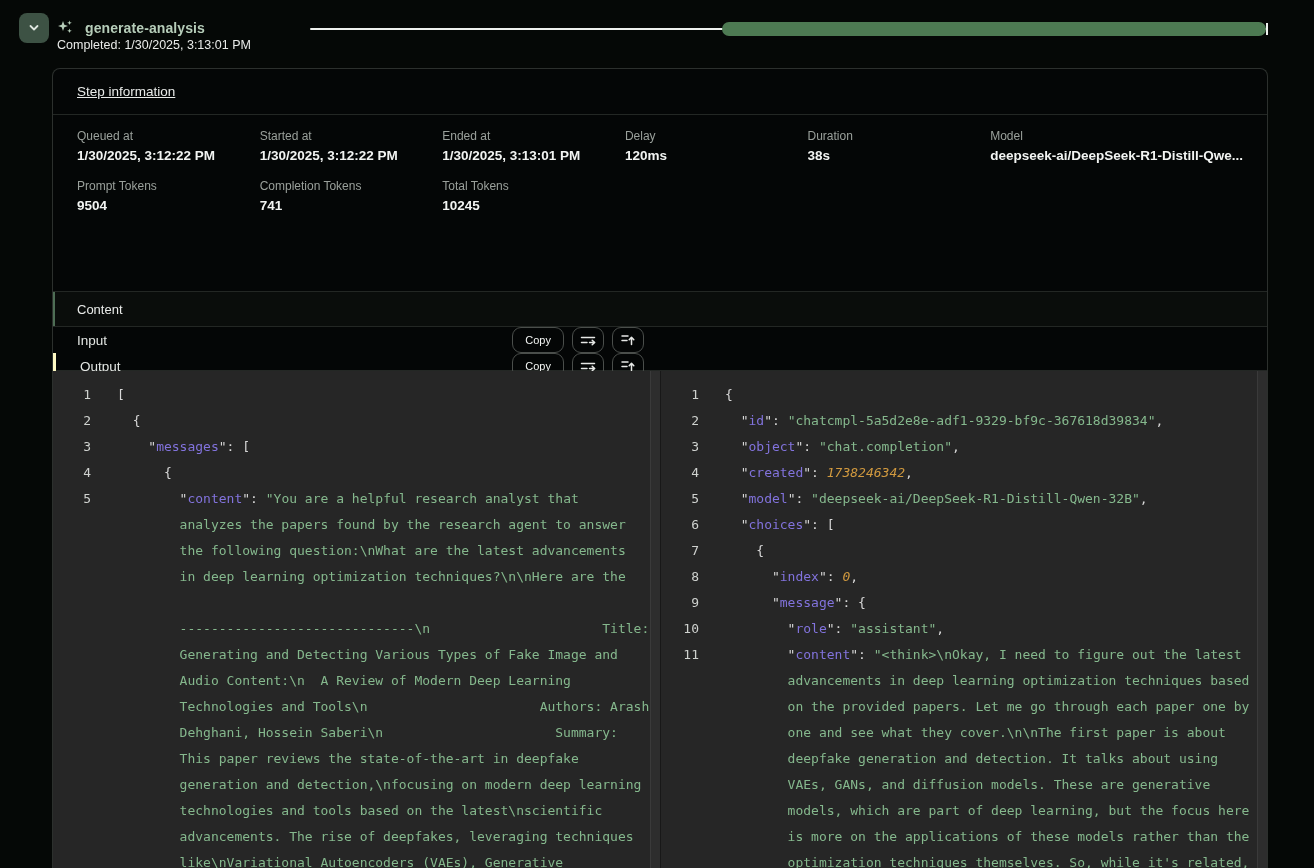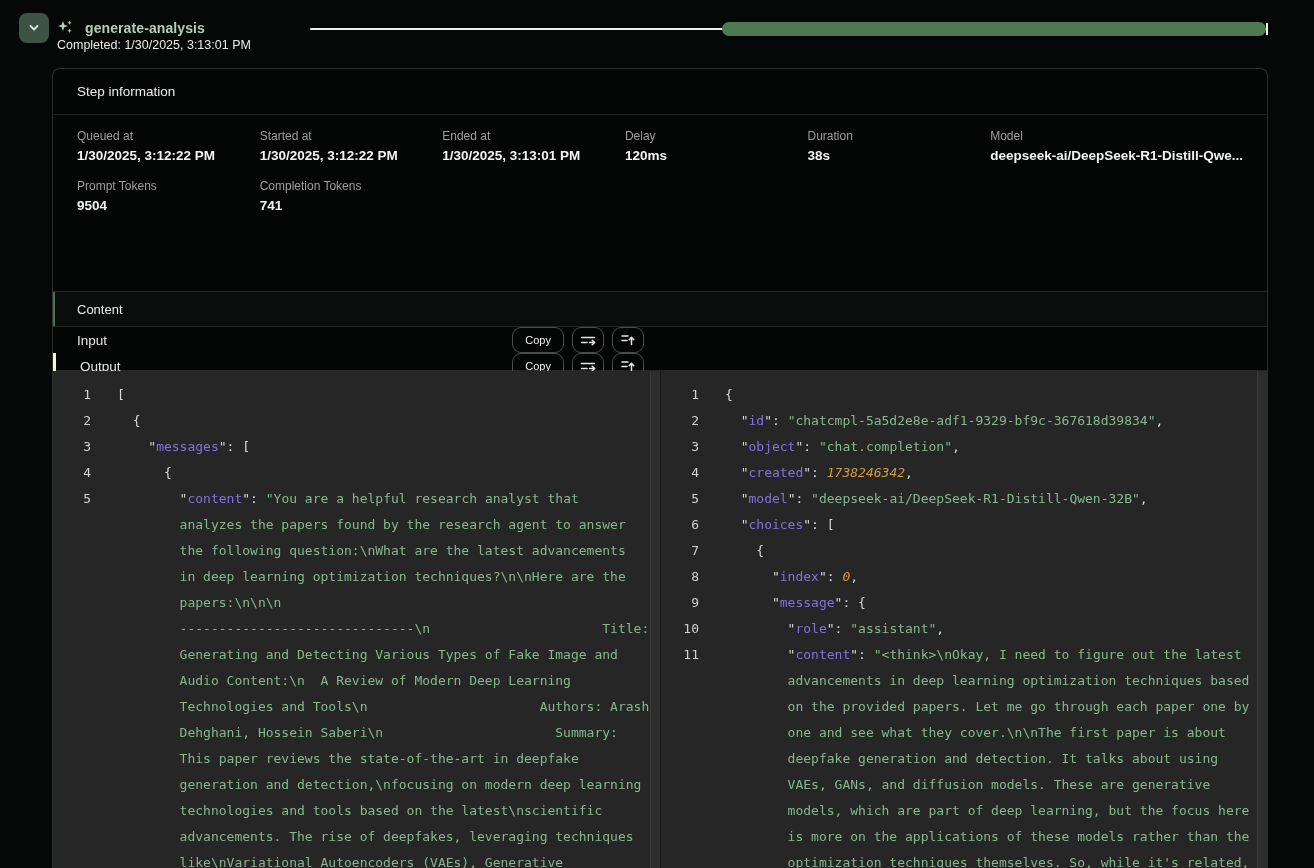--- a/index.html
+++ b/index.html
@@ -18,21 +18,21 @@
              background:#eef1ee; border-radius:1px; }
   .tl-bar  { position:absolute; left:722px; top:22px; width:544px; height:14px;
              background:#4d7a52; border-radius:7px; }
   .tl-tick { position:absolute; left:1266px; top:23px; width:2px; height:12px; background:#eef1ee; }
 
   
   .panel { position:absolute; left:52px; top:68px; width:1216px; height:800px;
            border:1px solid #2c302d; border-bottom:none; border-radius:8px 8px 0 0;
            background:#040606; overflow:hidden; }
   .p-head { height:46px; border-bottom:1px solid #232724; display:flex; align-items:center;
-            padding:0 24px; font-size:13.5px; color:#e9ebe9; }
+            padding:0 24px; font-size:13.5px; color:#e9ebe9;text-decoration:underline; }
 
   .fields { height:176px; padding:14px 24px 0; display:grid;
             grid-template-columns:repeat(6,1fr); row-gap:16px; align-content:start; }
   .field .flabel { display:block; color:#9aa09b; font-size:12px; margin-bottom:5px; }
   .field .fvalue { display:block; color:#f2f4f2; font-size:13.5px; font-weight:700;
                    white-space:nowrap; overflow:hidden; }
 
   .content-bar { height:36px; border-top:1px solid #232724; border-bottom:1px solid #232724;
                  background:#0a0d0b; display:flex; align-items:center; padding:0 24px;
                  font-size:13px; color:#e9ebe9; position:relative; }
@@ -129,20 +129,24 @@
         <span class="fvalue">deepseek-ai/DeepSeek-R1-Distill-Qwe...</span>
       </div>
       <div class="field">
         <span class="flabel">Prompt Tokens</span>
         <span class="fvalue">9504</span>
       </div>
       <div class="field">
         <span class="flabel">Completion Tokens</span>
         <span class="fvalue">741</span>
       </div>
+      <div class="field">
+        <span class="flabel">Total Tokens</span>
+        <span class="fvalue">10245</span>
+      </div>
     </div>
 
   <div class="content-bar">
     <span>Content</span>
   </div>
 
   <div class="io-head">
     <div class="io-half">
       <span class="io-title">Input</span>
       <span class="hbtns">
@@ -193,21 +197,21 @@
     <div class="code-pane">
       <div>
           <div class="crow"><span class="ln">1</span><span class="ct"><span class="tok-p">[</span></span></div>
           <div class="crow"><span class="ln">2</span><span class="ct"><span class="tok-p">  {</span></span></div>
           <div class="crow"><span class="ln">3</span><span class="ct"><span class="tok-p">    "</span><span class="tok-k">messages</span><span class="tok-p">": [</span></span></div>
           <div class="crow"><span class="ln">4</span><span class="ct"><span class="tok-p">      {</span></span></div>
           <div class="crow"><span class="ln">5</span><span class="ct"><span class="tok-p">        "</span><span class="tok-k">content</span><span class="tok-p">": </span><span class="tok-s">"You are a helpful research analyst that</span></span></div>
           <div class="crow"><span class="ln"></span><span class="ct"><span class="tok-s">        analyzes the papers found by the research agent to answer</span></span></div>
           <div class="crow"><span class="ln"></span><span class="ct"><span class="tok-s">        the following question:\nWhat are the latest advancements</span></span></div>
           <div class="crow"><span class="ln"></span><span class="ct"><span class="tok-s">        in deep learning optimization techniques?\n\nHere are the</span></span></div>
-          <div class="crow"><span class="ln"></span><span class="ct"><span class="tok-s">        papers:\n\n\n</span></span></div>
+          <div class="crow"><span class="ln"></span></div>
           <div class="crow"><span class="ln"></span><span class="ct"><span class="tok-s">        ------------------------------\n                      Title:</span></span></div>
           <div class="crow"><span class="ln"></span><span class="ct"><span class="tok-s">        Generating and Detecting Various Types of Fake Image and</span></span></div>
           <div class="crow"><span class="ln"></span><span class="ct"><span class="tok-s">        Audio Content:\n  A Review of Modern Deep Learning</span></span></div>
           <div class="crow"><span class="ln"></span><span class="ct"><span class="tok-s">        Technologies and Tools\n                      Authors: Arash</span></span></div>
           <div class="crow"><span class="ln"></span><span class="ct"><span class="tok-s">        Dehghani, Hossein Saberi\n                      Summary:</span></span></div>
           <div class="crow"><span class="ln"></span><span class="ct"><span class="tok-s">        This paper reviews the state-of-the-art in deepfake</span></span></div>
           <div class="crow"><span class="ln"></span><span class="ct"><span class="tok-s">        generation and detection,\nfocusing on modern deep learning</span></span></div>
           <div class="crow"><span class="ln"></span><span class="ct"><span class="tok-s">        technologies and tools based on the latest\nscientific</span></span></div>
           <div class="crow"><span class="ln"></span><span class="ct"><span class="tok-s">        advancements. The rise of deepfakes, leveraging techniques</span></span></div>
           <div class="crow"><span class="ln"></span><span class="ct"><span class="tok-s">        like\nVariational Autoencoders (VAEs), Generative</span></span></div>

